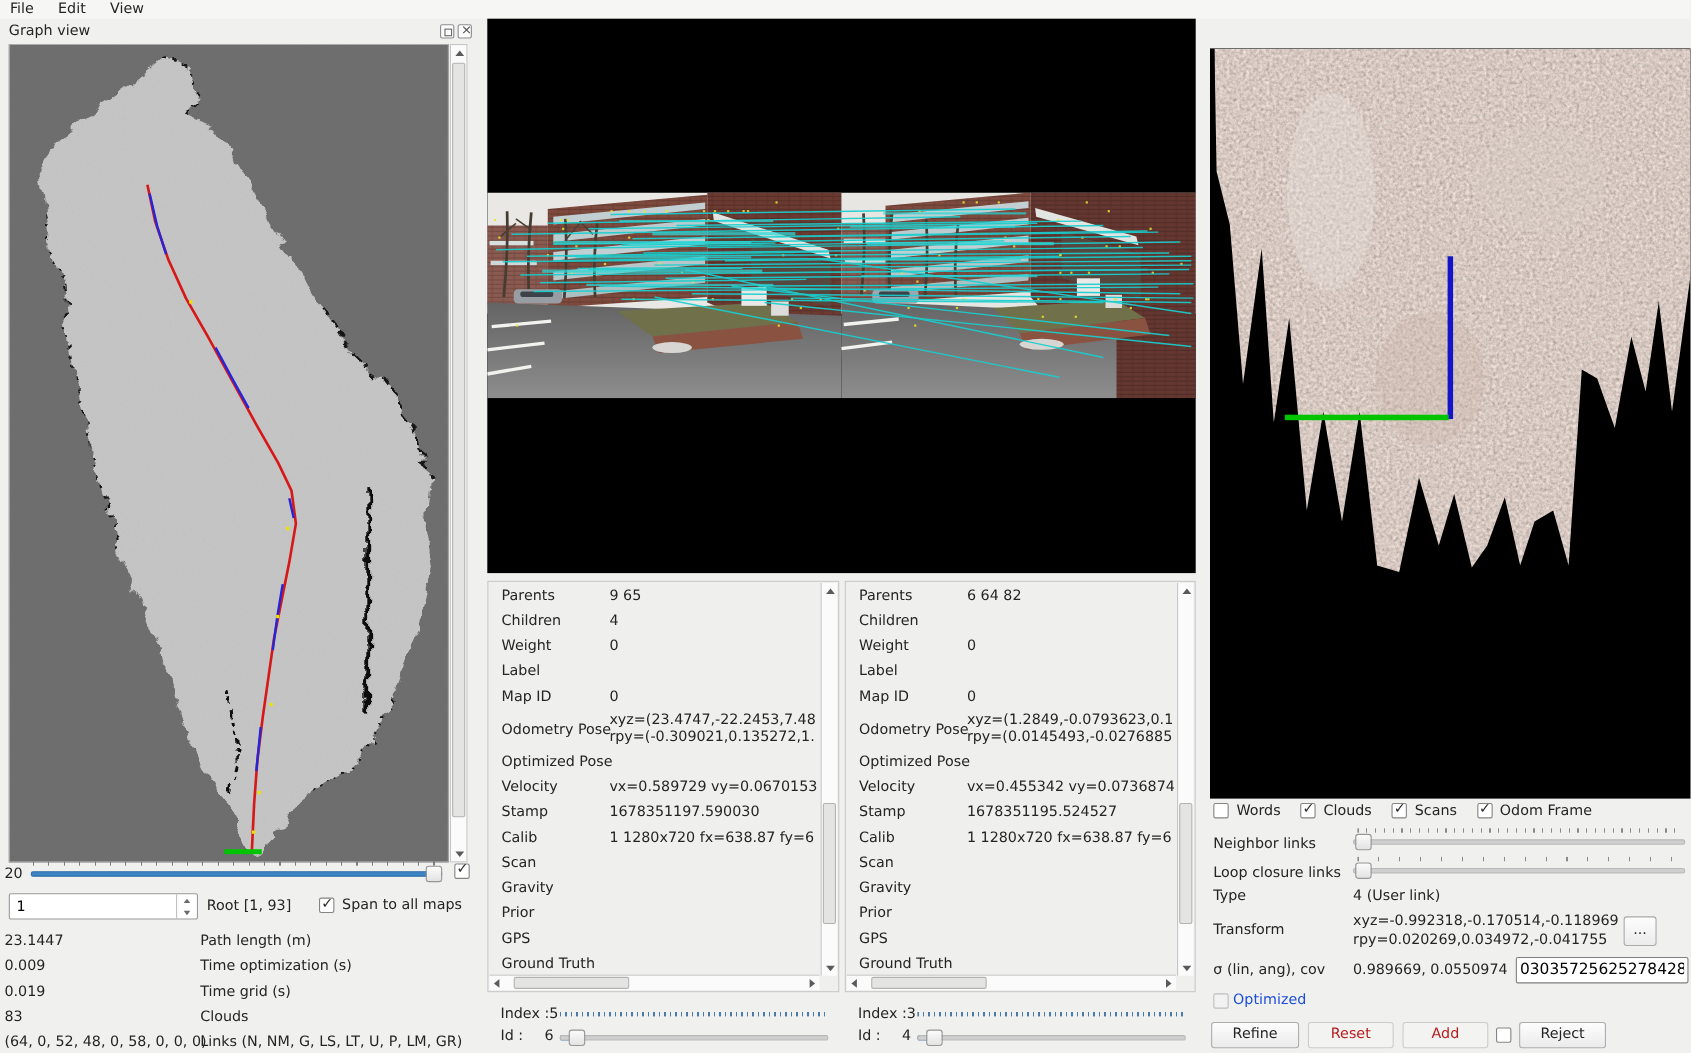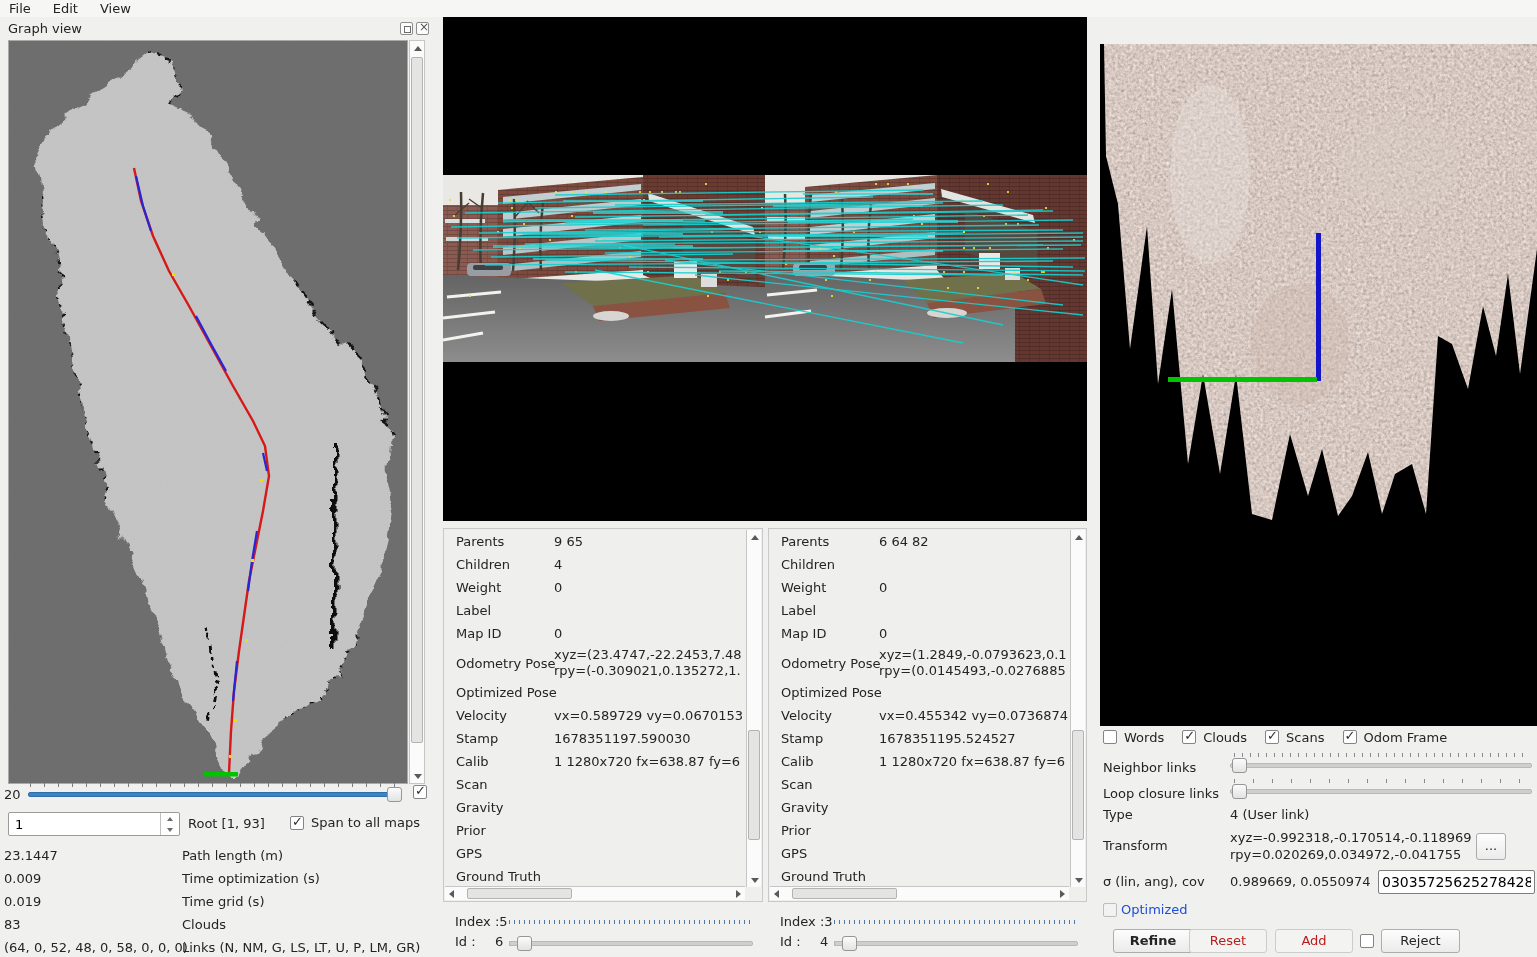--- a/index.html
+++ b/index.html
@@ -134,21 +134,21 @@
   #sigma-label { top:857px; }
   #sigma-value { position:absolute; left:133px; top:857px; }
   #cov-input { position:absolute; left:281px; top:853px; width:157px; height:24px;
     border:1px solid #7f7f7f; border-radius:2px; background:#fff; font-size:14px; padding:0 3px;
     font-family:"DejaVu Sans",sans-serif; }
   #optimized-row { position:absolute; left:6px; top:885px; display:flex; gap:4px; align-items:center; color:#1d4ed8; }
   #cbuttons { position:absolute; left:0; top:912px; width:440px; height:26px; }
   .btn { position:absolute; height:24px; border:1px solid #adadad; border-radius:3px;
     background:linear-gradient(#fdfdfd,#ebebeb); font-size:13px; text-align:center; line-height:22px; color:#242424; }
   .btn.disabled { color:#b91c1c; border-color:#cccccc; background:#f3f3f2; }
-  #btn-refine { left:16px; width:80px;font-weight:bold; }
+  #btn-refine { left:4px; width:80px; }
   #btn-reset { left:92px; width:78px; }
   #btn-add { left:178px; width:78px; }
   #rej-check { position:absolute; left:263px; top:5px; }
   #btn-reject { left:284px; width:79px; }
 </style>
 </head>
 <body>
 
 <div id="menubar">
   <span class="menu-item">File</span>

